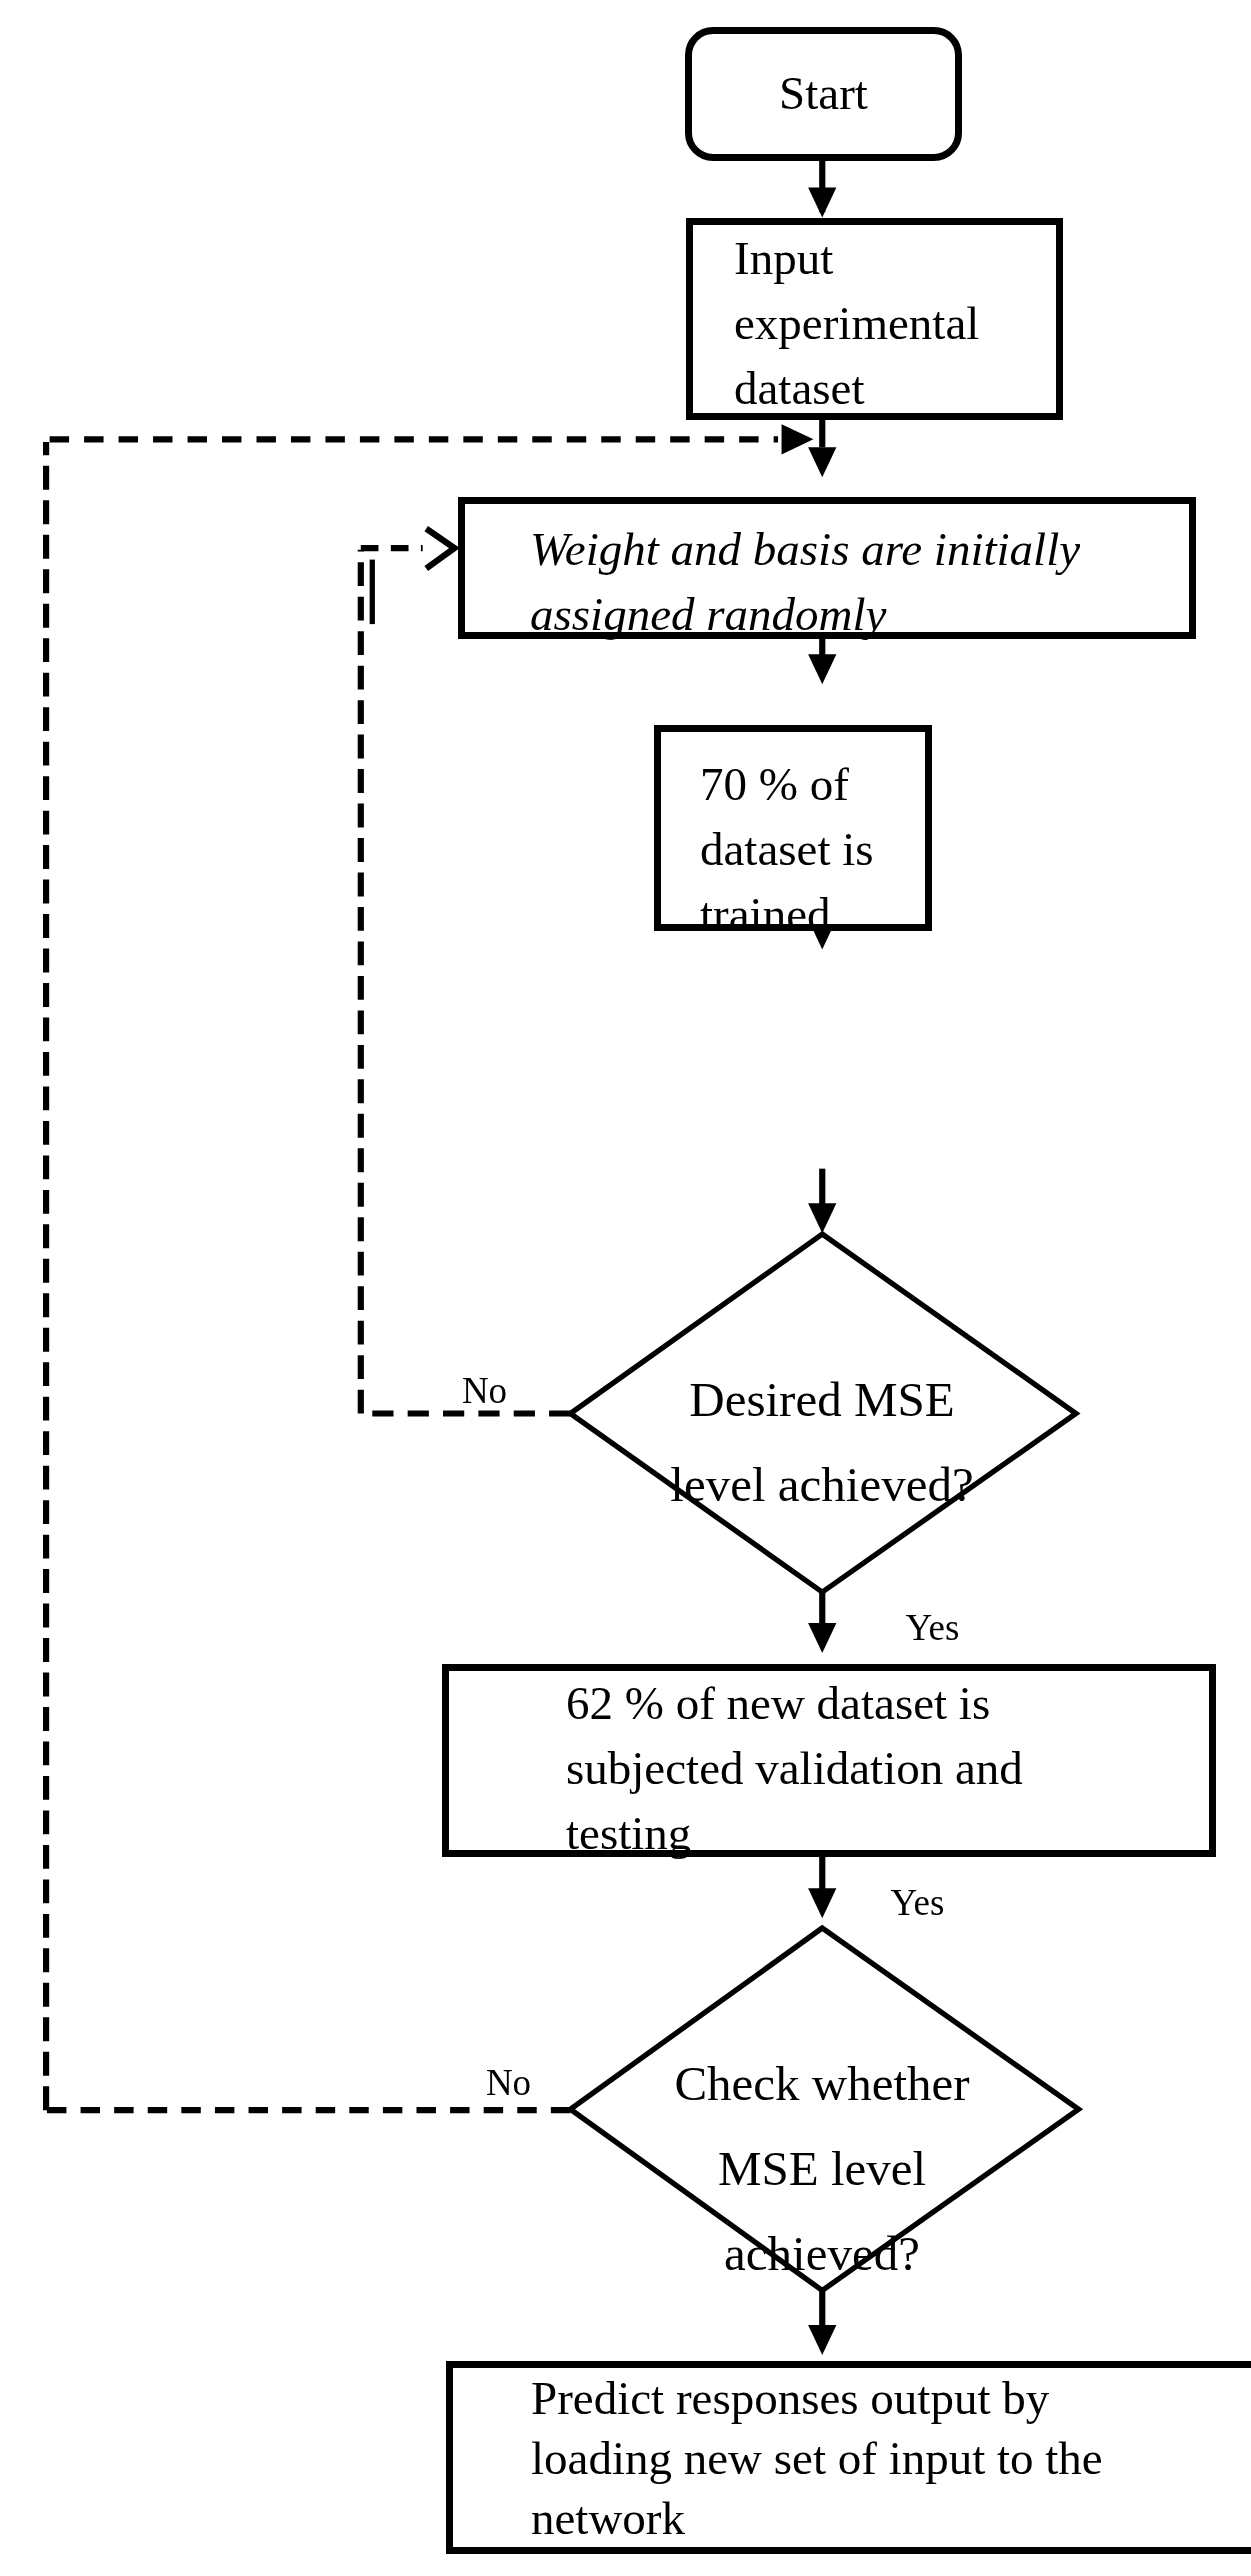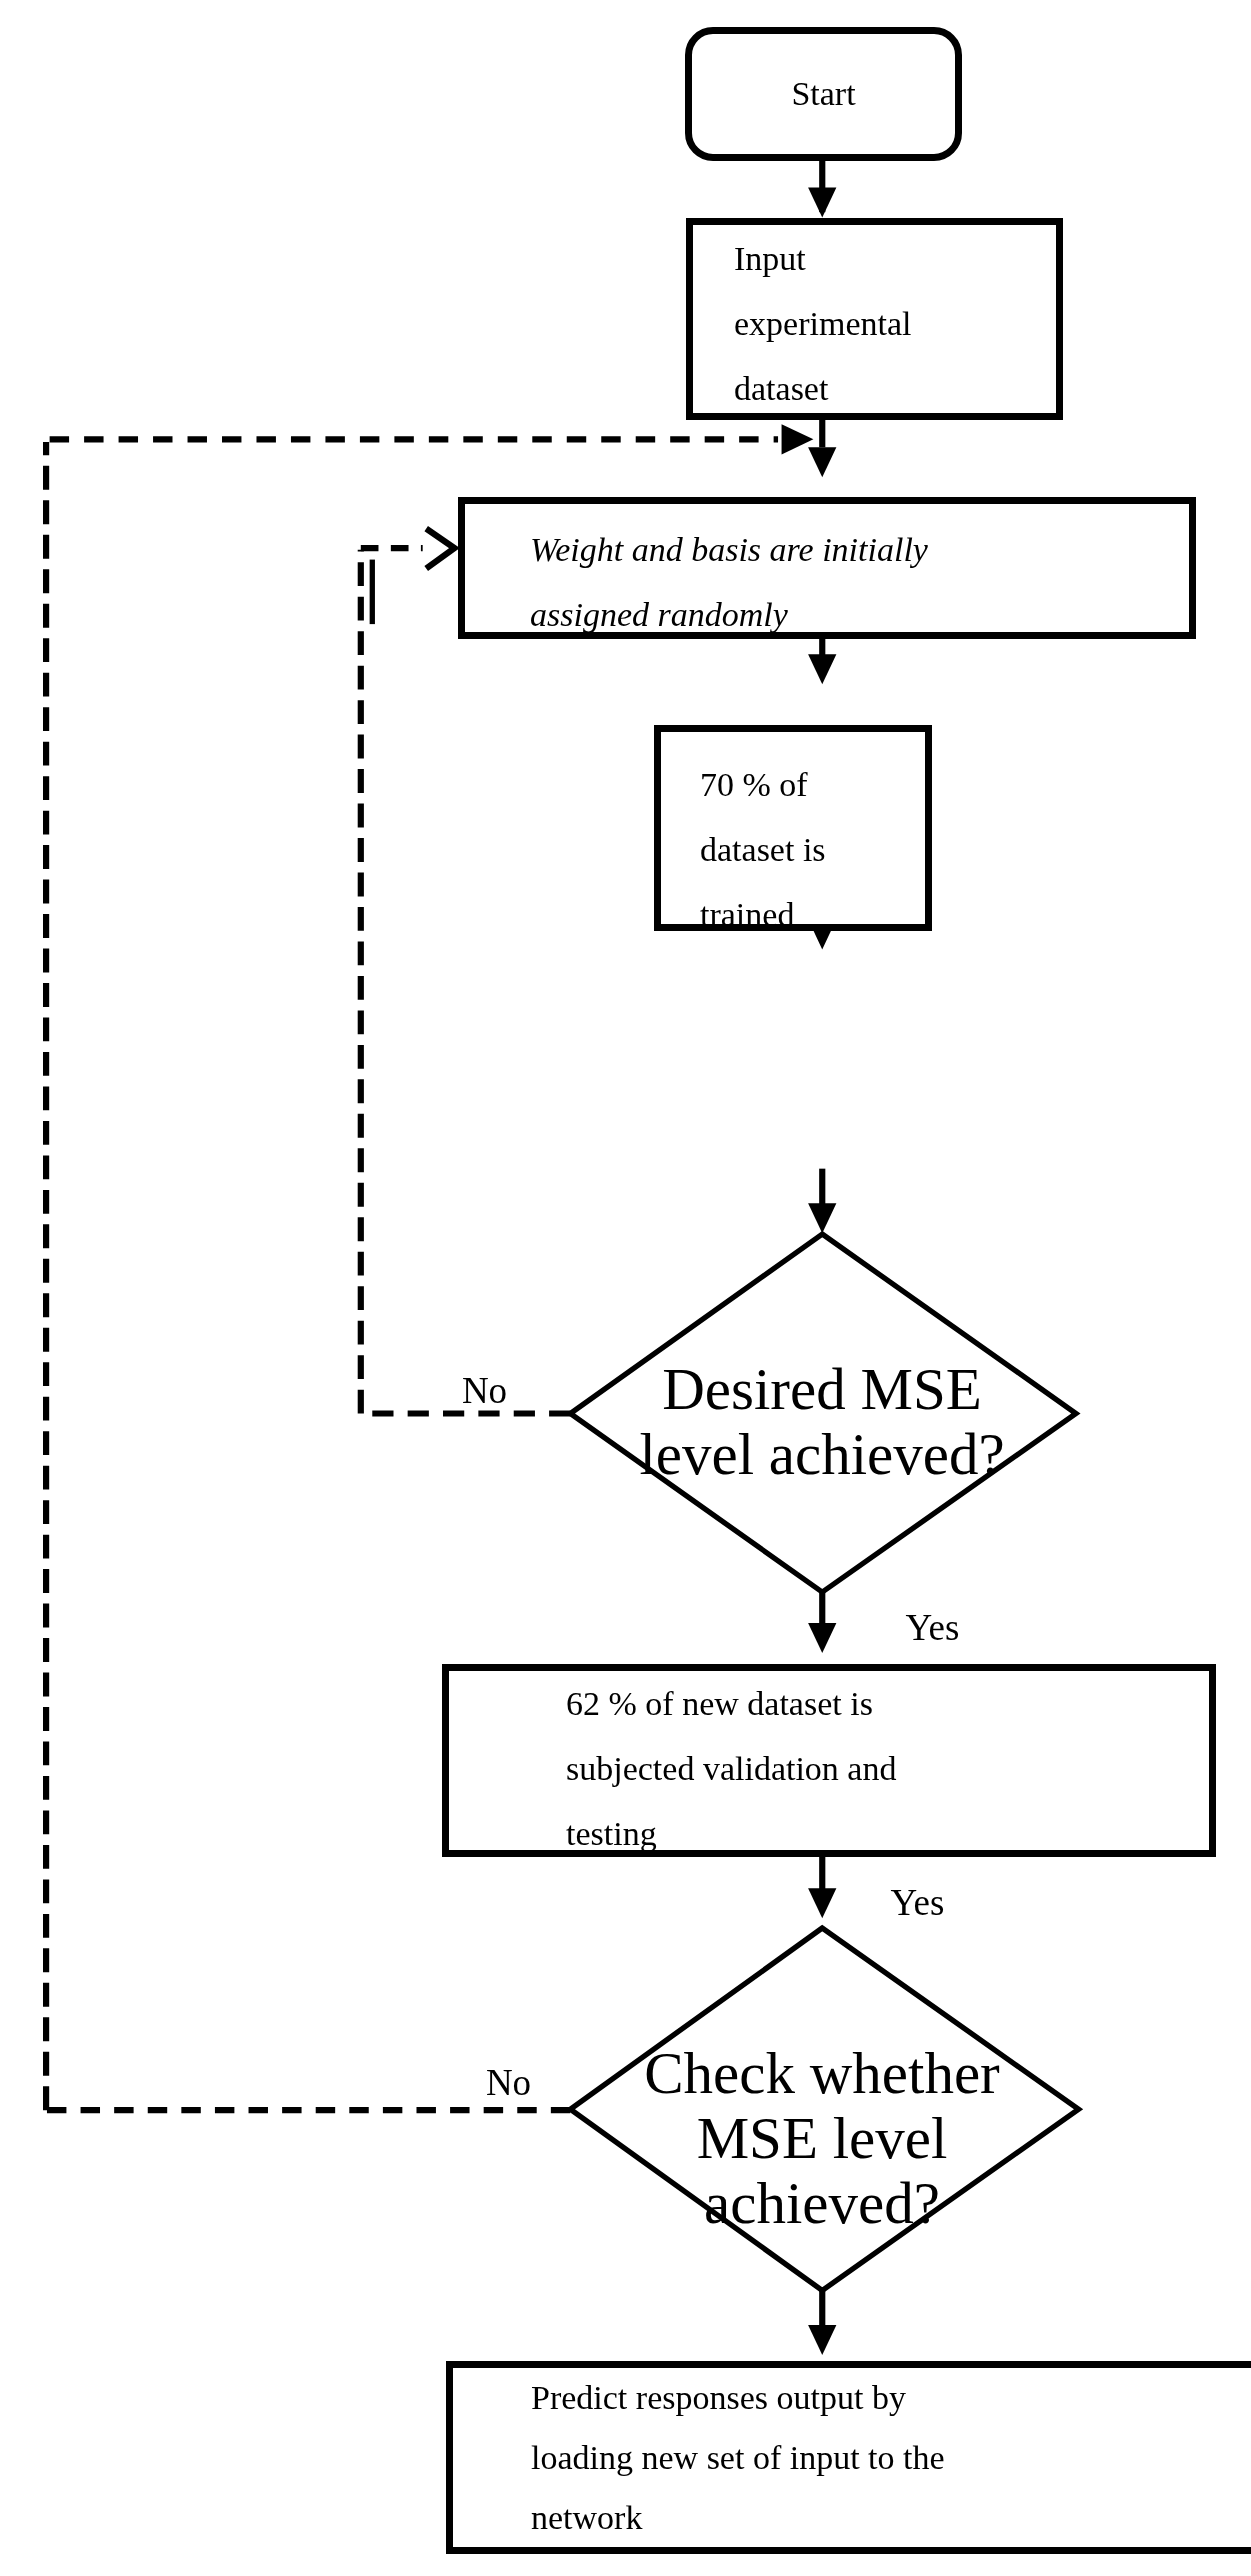--- a/index.html
+++ b/index.html
@@ -19,35 +19,35 @@
   .wires {
     position: absolute;
     left: 0;
     top: 0;
   }
   .node {
     position: absolute;
     box-sizing: border-box;
     border: 7px solid #000000;
     background: #ffffff;
-    font-size: 34px;
+    font-size: 47px;
     line-height: 65px;
     white-space: pre-line;
   }
   .terminator {
     border-radius: 28px;
     display: flex;
     align-items: center;
     justify-content: center;
     padding: 0;
   }
   .dtext {
     position: absolute;
-    font-size: 59px;
-    line-height: 65px;
+    font-size: 49px;
+    line-height: 85px;
     white-space: pre-line;
     text-align: center;
   }
   .edge-label {
     position: absolute;
     width: 133px;
     font-size: 37px;
     line-height: 65px;
     text-align: center;
   }

